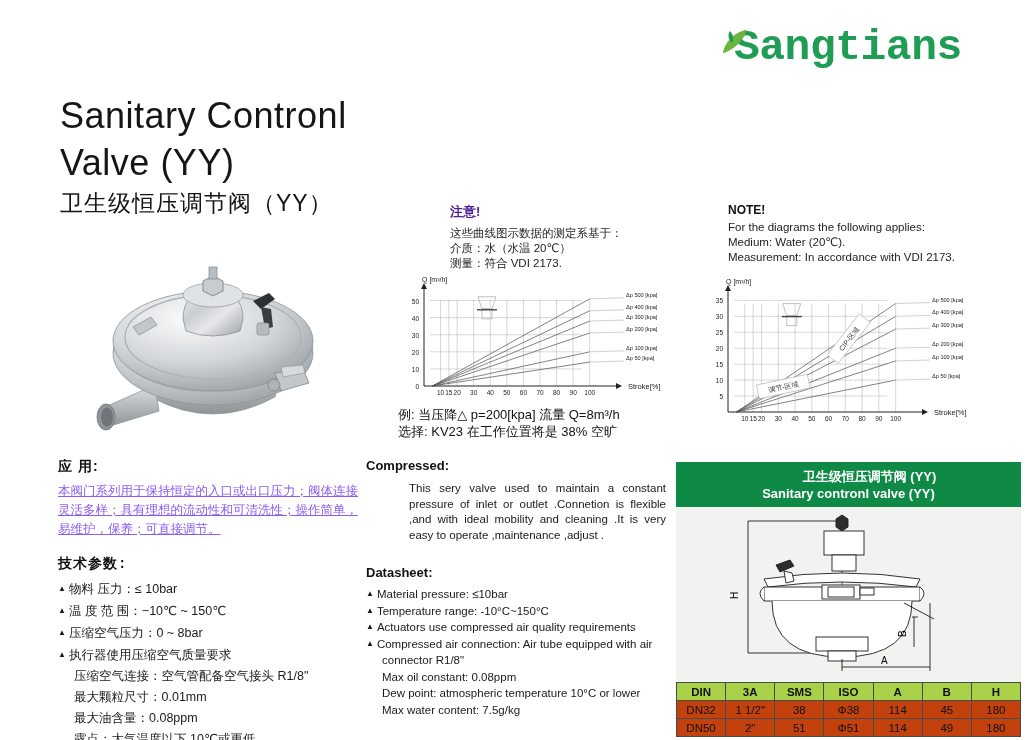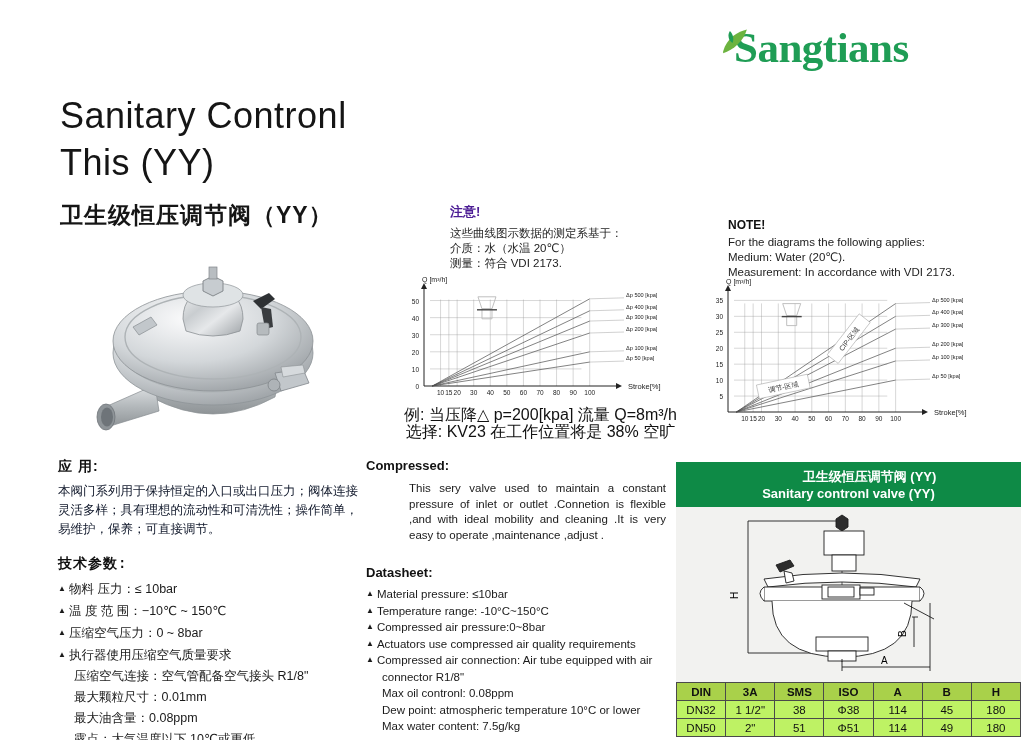--- a/index.html
+++ b/index.html
@@ -10,51 +10,51 @@
     color:#1a1a1a;
     position:relative;
     overflow:hidden;
     -webkit-font-smoothing:antialiased;
   }
   .abs{position:absolute;}
 
   
   #logo{left:700px;top:18px;width:290px;height:60px;}
   .logo-text{
-    font-family:Liberation Serif, serif;
+    font-family:Liberation Mono, monospace;
     font-size:43px;font-weight:700;color:#1f9d55;
     letter-spacing:-0.5px;line-height:60px;
     padding-left:34px;
   }
   .leaf{position:absolute;left:18px;top:8px;width:34px;height:34px;}
 
   
   #title-en{left:60px;top:92px;width:420px;}
   #title-en div{
     font-size:36px;font-weight:400;line-height:47px;color:#151515;
     letter-spacing:0.5px;
   }
   #title-cn{left:60px;top:188px;width:420px;
-    font-size:23px;font-weight:700;color:#151515;letter-spacing:1px;margin-top:12px;}
+    font-size:23px;font-weight:400;color:#151515;letter-spacing:1px;}
 
   
   #photo{left:85px;top:245px;width:255px;height:200px;}
 
   
   .note-h-cn{font-size:13px;font-weight:700;color:#4c1d95;margin-bottom:5px;}
-  .note-h-en{font-size:12px;font-weight:700;color:#111;margin-bottom:3px;margin-top:15px;}
+  .note-h-en{font-size:12px;font-weight:700;color:#111;margin-bottom:3px;}
   .note-l{font-size:11.5px;line-height:15px;color:#222;}
   #note-cn{left:450px;top:203px;width:240px;}
   #note-en{left:728px;top:203px;width:250px;}
-  .chart-cap{font-size:16px;color:#111;text-align:center;line-height:17px;}
+  .chart-cap{font-size:13px;color:#111;line-height:17px;}
 
   
   .sec-h-cn{font-size:14px;font-weight:700;color:#111;letter-spacing:1px;}
   .sec-h-en{font-size:13px;font-weight:700;color:#111;}
-  .para-cn{font-size:12.5px;line-height:19px;color:#0f172a;}
+  .para-cn{font-size:12.5px;line-height:19px;color:#8b5cf6;text-decoration:underline;}
   .para-en{font-size:11.5px;line-height:15.5px;color:#1a1a1a;text-align:justify;}
   .li-cn{font-size:12.5px;line-height:21px;color:#1a1a1a;white-space:nowrap;}
   .li-en{font-size:11.5px;line-height:16.5px;color:#1a1a1a;white-space:nowrap;}
   .tri{font-size:8px;vertical-align:2px;margin-right:3px;}
   .indent{padding-left:16px;}
 
   #col-cn{left:58px;top:458px;width:300px;}
   #col-en{left:366px;top:458px;width:300px;}
 
   
@@ -67,36 +67,36 @@
   #panel-head .p-en{font-size:13px;font-weight:700;line-height:18px;}
   #drawing{height:175px;background:#f2f2f0;position:relative;}
 
   
   table{border-collapse:collapse;width:345px;table-layout:fixed;}
   th,td{
     border:1px solid #4a4a4a;text-align:center;
     font-size:11.5px;color:#111;height:17px;padding:0;
   }
   th{background:#a9d14a;font-weight:700;}
-  td{background:#bef264;}
+  td{background:#c2410c;}
 </style>
 </head>
 <body>
 
 <div class="abs" id="logo">
   <svg class="leaf" viewBox="0 0 40 40">
     <path d="M6 30 C10 14 24 6 34 4 C30 18 18 28 6 32 Z" fill="#6cb33f"></path>
     <path d="M14 6 C18 10 19 16 17 20 C12 17 11 10 14 6 Z" fill="#1f9d55"></path>
   </svg>
   <div class="logo-text">Sangtians</div>
 </div>
 
 <div class="abs" id="title-en">
   <div>Sanitary Contronl</div>
-  <div>This (YY)</div>
+  <div>Valve (YY)</div>
 </div>
 <div class="abs" id="title-cn">卫生级恒压调节阀（YY）</div>
 
 <div class="abs" id="photo">
   <svg viewBox="0 0 255 200" width="255" height="200">
     <defs>
       <linearGradient id="steel" x1="0" y1="0" x2="1" y2="1">
         <stop offset="0%" stop-color="#f2f3f4"></stop>
           <stop offset="35%" stop-color="#c9cdd0"></stop>
         <stop offset="60%" stop-color="#e6e8ea"></stop>
@@ -319,25 +319,24 @@
   </div>
 </div>
 
 <div class="abs" id="col-en">
   <div class="sec-h-en">Compressed:</div>
   <div class="para-en" style="margin-top:8px;margin-left:43px;">This sery valve used to maintain a constant pressure of inlet or outlet .Connetion is flexible ,and with ideal mobility and cleaning .It is very easy to operate ,maintenance ,adjust .</div>
   <div class="sec-h-en" style="margin-top:22px;">Datasheet:</div>
   <div style="margin-top:6px;">
     <div class="li-en"><span class="tri">▲</span><span>Material pressure: ≤10bar</span></div>
     <div class="li-en"><span class="tri">▲</span><span>Temperature range: -10°C~150°C</span></div>
-    <div class="li-en"><span class="tri">▲</span><span>Compressed air pressure:0~8bar</span></div>
     <div class="li-en"><span class="tri">▲</span><span>Actuators use compressed air quality requirements</span></div>
     <div class="li-en"><span class="tri">▲</span><span>Compressed air connection: Air tube equipped with air</span></div>
     <div class="li-en indent">connector R1/8"</div>
-    <div class="li-en indent">Max oil contronl: 0.08ppm</div>
+    <div class="li-en indent">Max oil constant: 0.08ppm</div>
     <div class="li-en indent">Dew point: atmospheric temperature 10°C or lower</div>
     <div class="li-en indent">Max water content: 7.5g/kg</div>
   </div>
 </div>
 
 <div class="abs" id="panel">
   <div id="panel-head">
     <div class="p-cn">卫生级恒压调节阀 (YY)</div>
     <div class="p-en">Sanitary contronl valve (YY)</div>
   </div>

